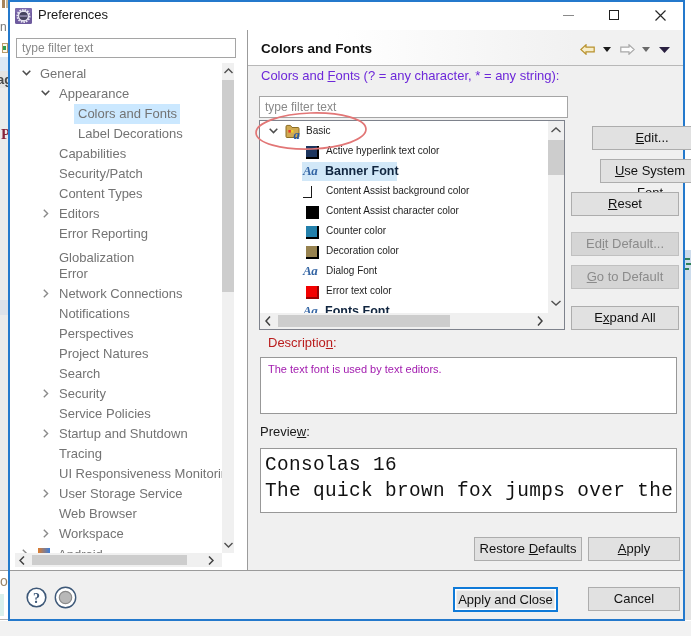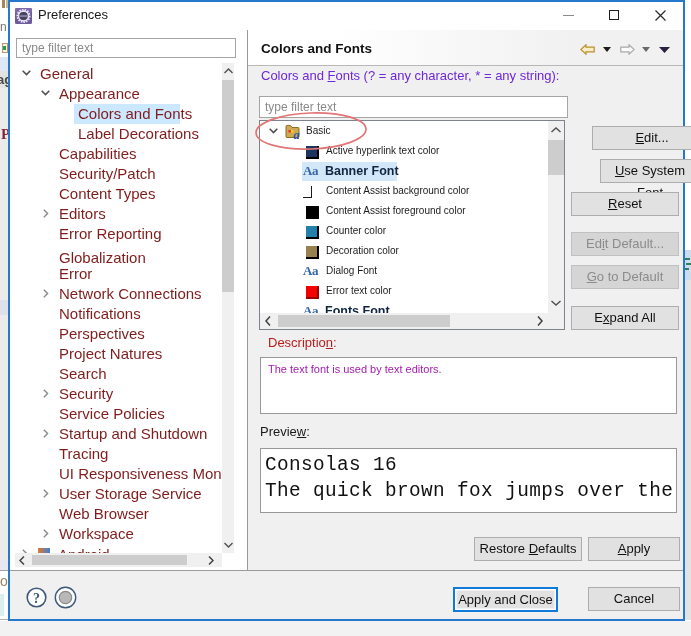--- a/index.html
+++ b/index.html
@@ -1,23 +1,23 @@
 <!DOCTYPE html>
 <html><head><meta charset="utf-8"><style>
 *{margin:0;padding:0;box-sizing:border-box}
 html,body{width:691px;height:636px;background:#fff;font-family:"Liberation Sans",sans-serif;overflow:hidden}
 body{position:relative}
 .abs{position:absolute}
 .btn{position:absolute;background:#e1e1e1;border:1px solid #adadad;font-size:13px;color:#111;text-align:center;font-family:"Liberation Sans",sans-serif}
 .btn.dis{background:#d5d5d5;border-color:#c0c0c0;color:#8b8b8b}
 u{text-decoration:underline}
-.trow{position:absolute;height:20px;line-height:20px;font-size:15px;color:#7f1d1d;white-space:nowrap}
+.trow{position:absolute;height:20px;line-height:20px;font-size:13px;color:#737373;white-space:nowrap}
 .rrow{position:absolute;height:20px;line-height:20px;font-size:10px;color:#1c1c1c;white-space:nowrap}
 .sw{position:absolute;width:13px;height:13px}
-.aa{position:absolute;font-family:"Liberation Serif",serif;font-weight:bold;color:#3465a4;font-size:13px;line-height:12px;letter-spacing:-0.5px}
+.aa{position:absolute;font-family:"Liberation Serif",serif;font-style:italic;font-weight:bold;color:#3465a4;font-size:13px;line-height:12px;letter-spacing:-0.5px}
 </style></head>
 <body>
 
 <div class="abs" style="left:0;top:621px;width:691px;height:15px;background:#f2f2f2"></div>
 
 <div class="abs" style="left:2px;top:0;width:3px;height:8px;background:#a8855c"></div>
 <div class="abs" style="left:6px;top:0;width:2px;height:8px;background:#c8b89a"></div>
 <div class="abs" style="left:0;top:20px;width:6px;height:12px;color:#777;font-size:12px">n</div>
 <div class="abs" style="left:2px;top:43px;width:6px;height:10px;border:1px solid #b89a6a;background:#fdf6e8"></div>
 <div class="abs" style="left:3px;top:46px;width:3px;height:4px;background:#2e9e4e"></div>
@@ -176,21 +176,21 @@
 <text x="8.6" y="15" font-family="Liberation Serif" font-style="italic" font-weight="bold" font-size="12.5" fill="#2457a8">a</text>
 </svg>
 <div class="rrow" style="left:306px;top:121px">Basic</div>
 <div class="sw" style="left:306px;top:146px;background:#1c355e;border-right:2px solid #000;border-bottom:2px solid #000"></div>
 <div class="rrow" style="left:326px;top:141px">Active hyperlink text color</div>
 <div class="aa" style="left:303px;top:165px">Aa</div>
 <div class="rrow" style="left:325px;top:161px;font-weight:bold;font-size:12.5px;color:#10253f">Banner Font</div>
 <div class="abs" style="left:303px;top:186px;width:9px;height:12px;border-right:1.5px solid #1a1a1a;border-bottom:1.5px solid #1a1a1a"></div>
 <div class="rrow" style="left:326px;top:181px">Content Assist background color</div>
 <div class="sw" style="left:306px;top:206px;background:#000"></div>
-<div class="rrow" style="left:326px;top:201px">Content Assist foreground color</div>
+<div class="rrow" style="left:326px;top:201px">Content Assist character color</div>
 <div class="sw" style="left:306px;top:226px;background:#2380ab;border-right:2px solid #000;border-bottom:2px solid #000"></div>
 <div class="rrow" style="left:326px;top:221px">Counter color</div>
 <div class="sw" style="left:306px;top:246px;background:#97824f;border-right:2px solid #000;border-bottom:2px solid #000"></div>
 <div class="rrow" style="left:326px;top:241px">Decoration color</div>
 <div class="aa" style="left:303px;top:265px">Aa</div>
 <div class="rrow" style="left:326px;top:261px">Dialog Font</div>
 <div class="sw" style="left:306px;top:286px;background:#f30000;border-right:2px solid #900;border-bottom:2px solid #900"></div>
 <div class="rrow" style="left:326px;top:281px">Error text color</div>
 <div class="aa" style="left:303px;top:305px">Aa</div>
 <div class="rrow" style="left:325px;top:301px;font-weight:bold;font-size:12.5px;color:#10253f">Fonts Font</div>

